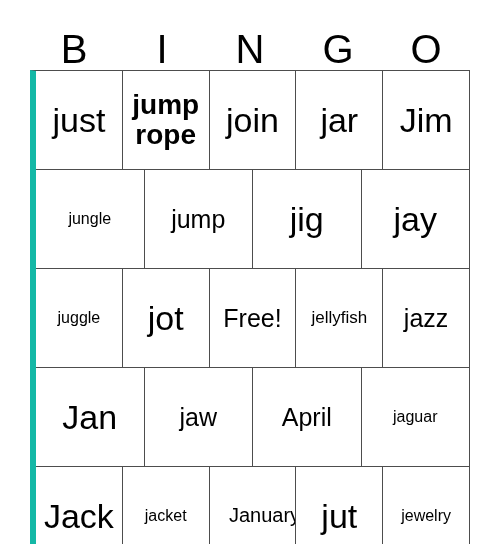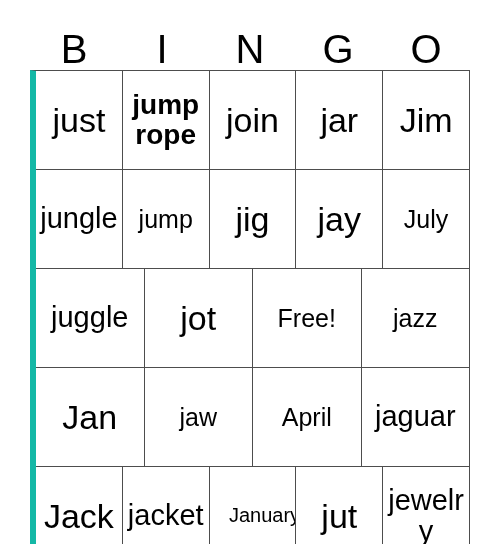--- a/index.html
+++ b/index.html
@@ -74,21 +74,21 @@
   .cell span {
     display: block;
     width: 100%;
     line-height: 1.08;
     word-wrap: break-word;
   }
   
   .sz-xl span { font-size: 34px; }
   .sz-lg span { font-size: 25px; }
   .sz-md span { font-size: 28px; font-weight: bold; }
-  .sz-sm span { font-size: 29px; }
+  .sz-sm span { font-size: 16px; }
   .sz-xs span { font-size: 20px; margin-left: 24px; }
   .sz-xxs span { font-size: 17px; }
 </style>
 </head>
 <body>
 
 <div class="card">
 
   <div class="header-row">
       <div class="header-cell">B</div>
@@ -122,33 +122,33 @@
         </div>
         <div class="cell sz-lg">
           <span>jump</span>
         </div>
         <div class="cell sz-xl">
           <span>jig</span>
         </div>
         <div class="cell sz-xl">
           <span>jay</span>
         </div>
-        <div class="cell sz-lg">
-          <span>July</span>
-        </div>
       </div>
       <div class="grid-row">
         <div class="cell sz-sm">
           <span>juggle</span>
         </div>
         <div class="cell sz-xl">
           <span>jot</span>
         </div>
         <div class="cell sz-lg">
           <span>Free!</span>
+        </div>
+        <div class="cell sz-xxs">
+          <span>jellyfish</span>
         </div>
         <div class="cell sz-lg">
           <span>jazz</span>
         </div>
       </div>
       <div class="grid-row">
         <div class="cell sz-xl">
           <span>Jan</span>
         </div>
         <div class="cell sz-lg">

